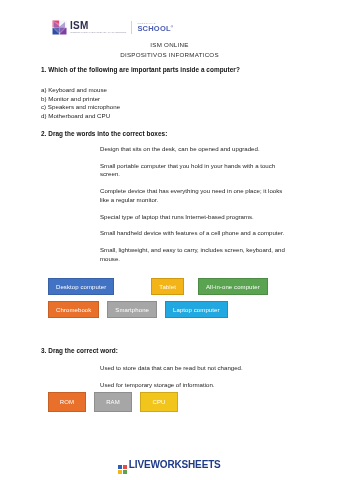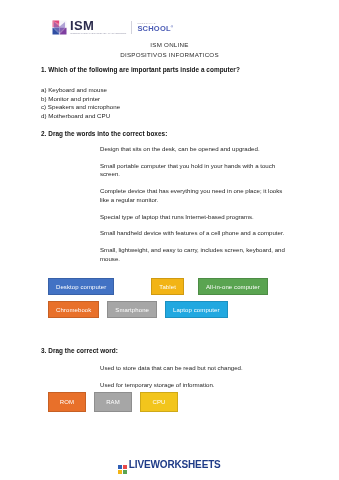--- a/index.html
+++ b/index.html
@@ -38,21 +38,21 @@
     flex: 0 0 auto;
   }
   .ism-word {
     margin-left: 3px;
     display: flex;
     flex-direction: column;
     justify-content: center;
     line-height: 1;
   }
   .ism-word .ism-main {
-    font-size: 13px;
+    font-size: 10px;
     font-weight: bold;
     letter-spacing: 0.3px;
     color: #2d2d4e;
   }
   .ism-word .ism-sub {
     font-size: 2.4px;
     color: #8f8fa4;
     letter-spacing: 0.15px;
     margin-top: 1px;
   }

